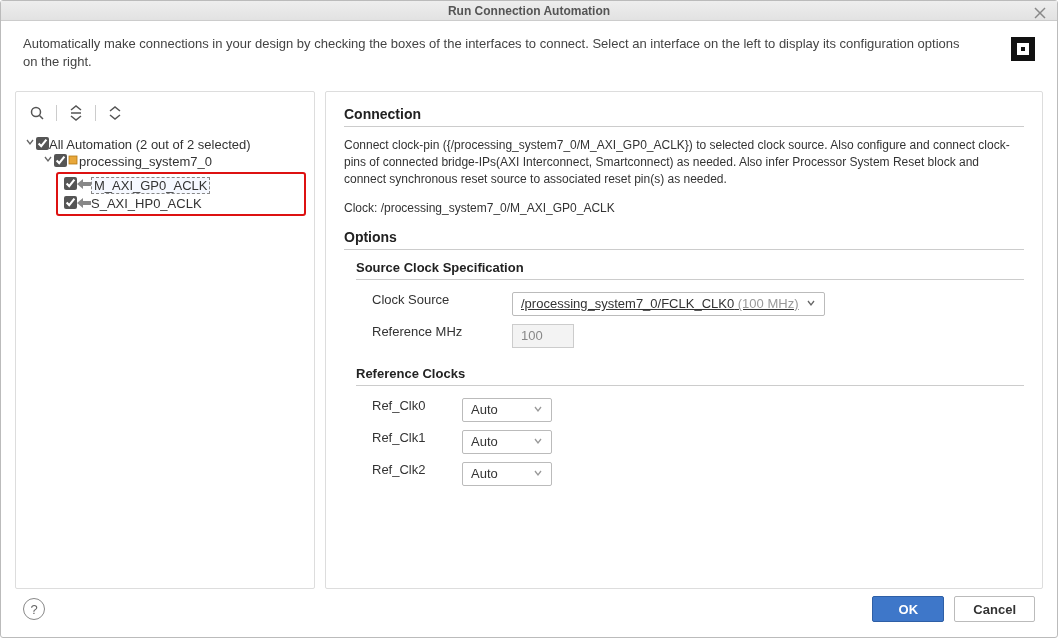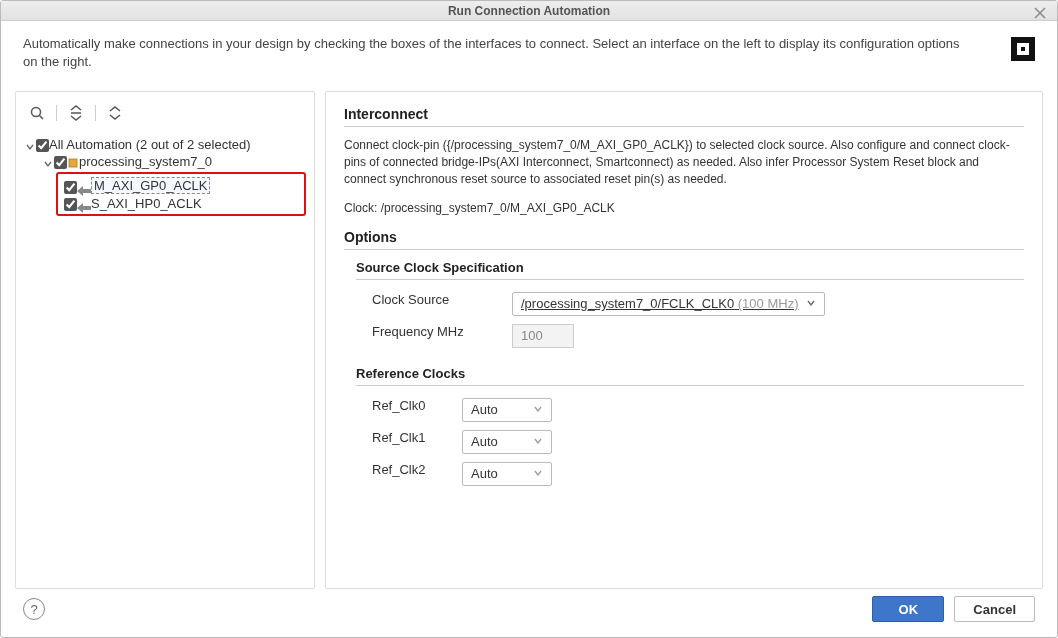--- a/index.html
+++ b/index.html
@@ -11,21 +11,21 @@
     .close-btn svg { width: 14px; height: 14px; }
     .intro { padding: 14px 22px 10px 22px; display: flex; align-items: flex-start; justify-content: space-between; gap: 10px; }
     .intro-text { font-size: 13px; color: #444; line-height: 1.4; max-width: 940px; }
     .brand-logo { width: 24px; height: 24px; margin-left: 14px; margin-top: 2px; flex-shrink: 0; }
     .main { flex: 1; display: flex; padding: 10px 14px 4px 14px; gap: 10px; min-height: 0; }
     .left-panel { width: 300px; border: 1px solid #ddd; border-radius: 2px; padding: 8px 8px; display: flex; flex-direction: column; }
     .toolbar { display: flex; align-items: center; gap: 4px; padding: 2px 2px 8px 2px; border-bottom: 0; }
     .tb-btn { width: 22px; height: 22px; display: flex; align-items: center; justify-content: center; cursor: pointer; color: #555; }
     .tb-sep { width: 1px; height: 16px; background: #ccc; margin: 0 4px; }
     .tree { font-size: 13px; padding-top: 4px; }
-    .tree-row { display: flex; align-items: flex-end; padding: 1px 0; white-space: nowrap; }
+    .tree-row { display: flex; align-items: flex-start; padding: 1px 0; white-space: nowrap; }
     .chev { width: 12px; display: inline-flex; align-items: center; justify-content: center; color: #666; cursor: pointer; }
     .chk { width: 13px; height: 13px; cursor: pointer; accent-color: #555; }
     .ip-icon { width: 12px; height: 12px; display: inline-block; }
     .pin-icon { width: 14px; height: 10px; display: inline-block; }
     .indent1 { padding-left: 18px; }
     .red-box { border: 2px solid #d11; border-radius: 3px; padding: 2px 4px 2px 0; margin-left: 32px; margin-top: 2px; }
     .tree-label { cursor: default; }
     .selected-label { border: 1px dashed #888; padding: 0 2px; background: #f5f8ff; }
     .right-panel { flex: 1; border: 1px solid #ddd; border-radius: 2px; padding: 14px 18px; overflow: auto; }
     .section-title { font-size: 14px; font-weight: 700; color: #222; padding-bottom: 4px; border-bottom: 1px solid #ccc; margin-bottom: 10px; }
@@ -141,21 +141,21 @@
                   <polygon points="0,5 6,0 6,3 14,3 14,7 6,7 6,10" fill="#888"></polygon>
                 </svg>
             </span>
             <span class="tree-label">S_AXI_HP0_ACLK</span>
           </div>
         </div>
       </div>
     </div>
 
     <div class="right-panel">
-      <div class="section-title">Interconnect</div>
+      <div class="section-title">Connection</div>
       <div class="desc-text">Connect clock-pin ({/processing_system7_0/M_AXI_GP0_ACLK}) to selected clock source. Also configure and connect clock-pins of connected bridge-IPs(AXI Interconnect, Smartconnect) as needed. Also infer Processor System Reset block and connect synchronous reset source to associated reset pin(s) as needed.</div>
       <div class="desc-text">Clock: /processing_system7_0/M_AXI_GP0_ACLK</div>
 
       <div class="section-title" style="margin-top:6px;">Options</div>
 
       <div class="options-block">
         <div class="sub-title">Source Clock Specification</div>
 
         <div class="form-row">
           <span class="form-label">Clock Source</span>
@@ -163,21 +163,21 @@
             <span class="dropdown-text"><span>/processing_system7_0/FCLK_CLK0</span><span class="muted"> (100 MHz)</span></span>
             <span class="dropdown-arrow">
               <svg width="10" height="10" viewBox="0 0 10 10">
                   <polyline points="2,3 5,7 8,3" fill="none" stroke="#666" stroke-width="1.3"></polyline>
                 </svg>
             </span>
           </div>
         </div>
 
         <div class="form-row">
-          <span class="form-label">Frequency MHz</span>
+          <span class="form-label">Reference MHz</span>
           <input class="text-input" disabled="" value="100" style="">
         </div>
       </div>
 
       <div class="options-block" style="margin-top:18px;">
         <div class="sub-title">Reference Clocks</div>
 
         <div class="form-row">
           <span class="form-label-narrow">Ref_Clk0</span>
           <div class="dropdown">

